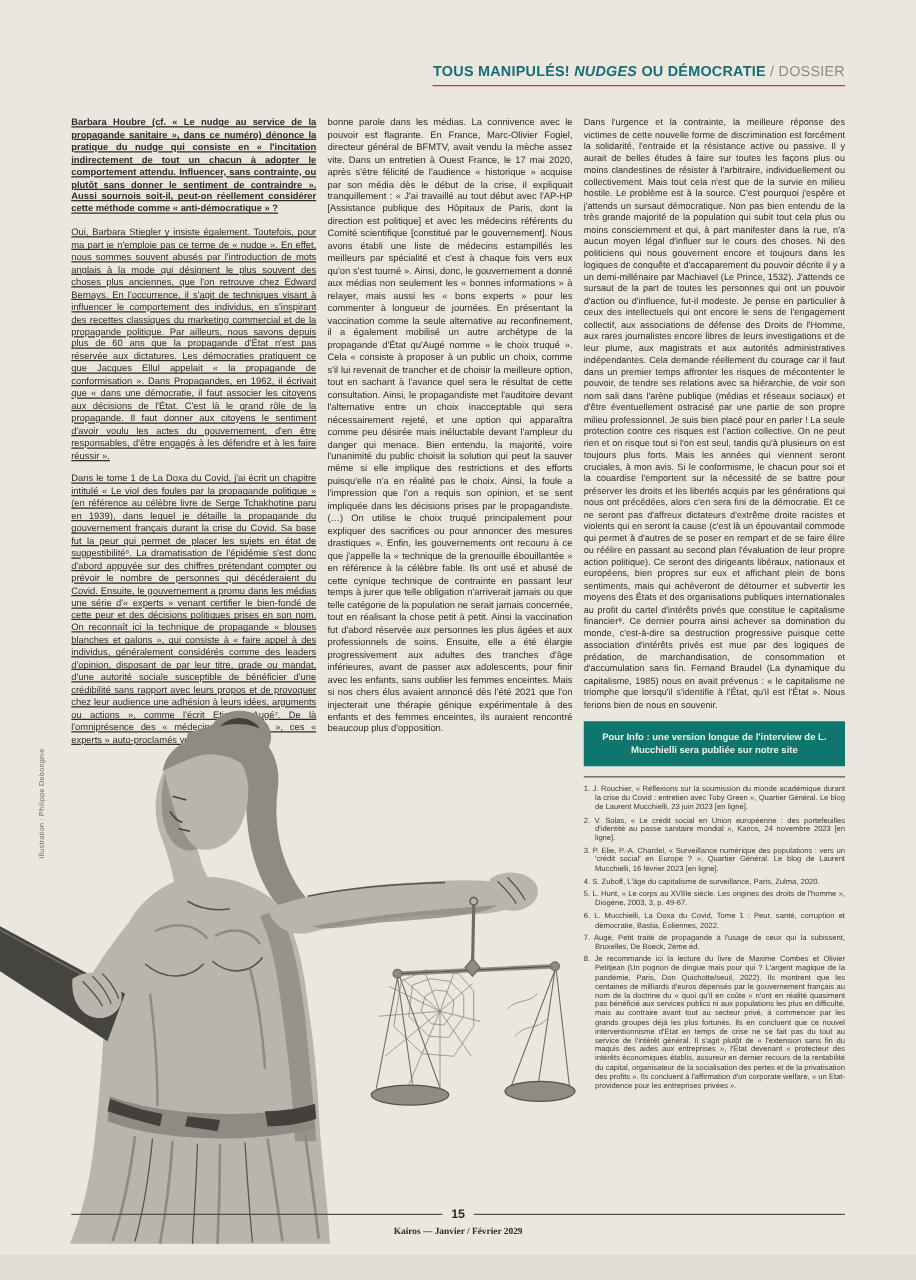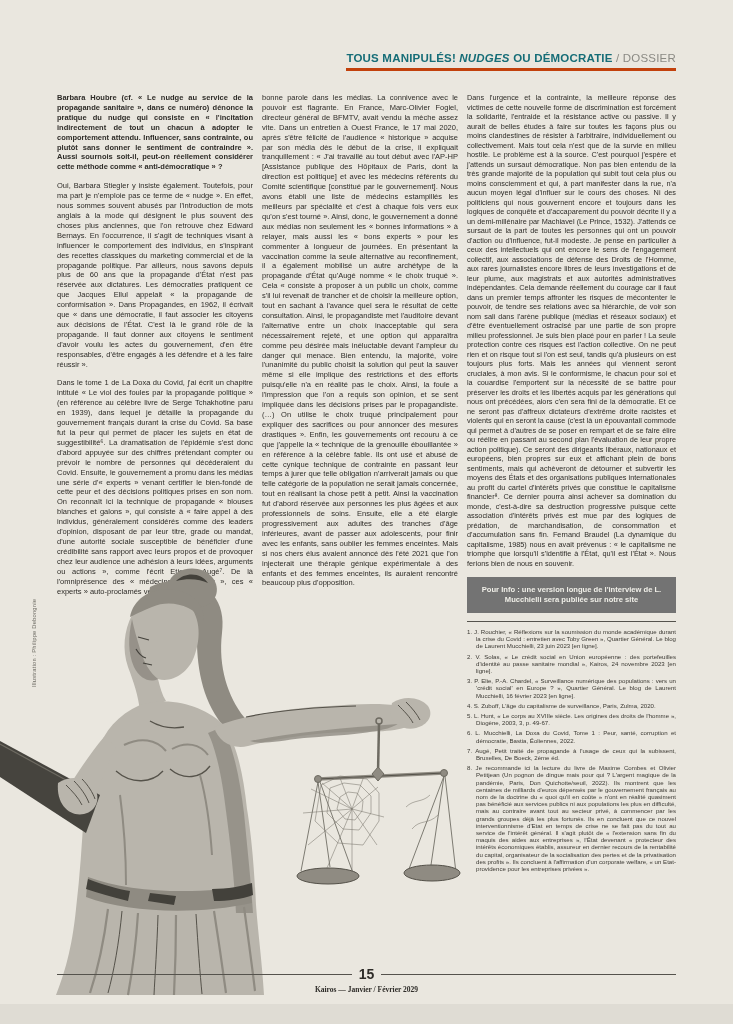--- a/index.html
+++ b/index.html
@@ -1,47 +1,47 @@
 <!DOCTYPE html>
 <html lang="fr"><head>
 <meta charset="utf-8">
 <style>
   html,body{margin:0;padding:0;background:#b0aea8;}
   .page{position:relative;width:733px;height:1024px;background:#eae7df;
         font-family:"Liberation Sans",sans-serif;overflow:hidden;color:#2e2c28;}
   
   .banner{position:absolute;top:52px;right:57px;display:inline-block;
-          border-bottom:3px solid #c2410c;padding-bottom:4px;white-space:nowrap;
+          border-bottom:1px solid #c2410c;padding-bottom:4px;white-space:nowrap;
           font-size:11.5px;font-weight:bold;letter-spacing:.2px;color:#166d77;}
   .banner .it{font-style:italic;}
   .banner .section{color:#8b8a84;font-weight:normal;}
   
   .col{position:absolute;top:93px;text-align:justify;font-size:7.5px;line-height:9.9px;}
   .col p{margin:0 0 9px 0;}
-  .col1{left:57px;width:196px;}
+  .col1{left:57px;width:196px;text-decoration:underline;}
   .col2{left:262px;width:196px;}
   .col3{left:467px;width:209px;font-size:7.3px;line-height:9.5px;}
   .intro{font-weight:bold;}
   .byline{font-weight:bold;margin-top:2px;}
   
-  .infobox{background:#737373;color:#f0efe8;font-weight:bold;font-size:7.6px;
+  .infobox{background:#0f766e;color:#f0efe8;font-weight:bold;font-size:7.6px;
            line-height:10px;text-align:center;padding:8px 12px;margin:3px 0 8px 0;}
   .fn-rule{border:none;border-top:1px solid #55534d;margin:0 0 6px 0;}
   .footnotes{font-size:6.1px;line-height:7.2px;color:#3b3933;text-align:justify;}
   .footnotes p{margin:0 0 3px 0;padding-left:9px;text-indent:-9px;}
   
   .statue{position:absolute;left:0;top:545px;}
   .credit{position:absolute;left:31px;top:597px;height:90px;
           writing-mode:vertical-rl;transform:rotate(180deg);
           font-size:5.8px;color:#6e6c64;letter-spacing:.2px;white-space:nowrap;}
   
   .footer{position:absolute;left:57px;right:57px;top:966px;}
   .footer-top{display:flex;align-items:center;gap:7px;}
   .footer-line{flex:1;height:1px;background:#55534d;}
-  .footer-num{font-size:14px;font-weight:bold;text-align:center;}
+  .footer-num{font-size:10px;font-weight:bold;text-align:center;}
   .footer-journal{text-align:center;font-family:"Liberation Serif",serif;
                   font-weight:bold;font-size:7.5px;margin-top:3px;}
   .bottom-strip{position:absolute;left:0;right:0;bottom:0;height:20px;background:#dfdcd4;}
 </style>
 </head>
 <body>
 
 <div class="page">
 
   <div class="banner">

